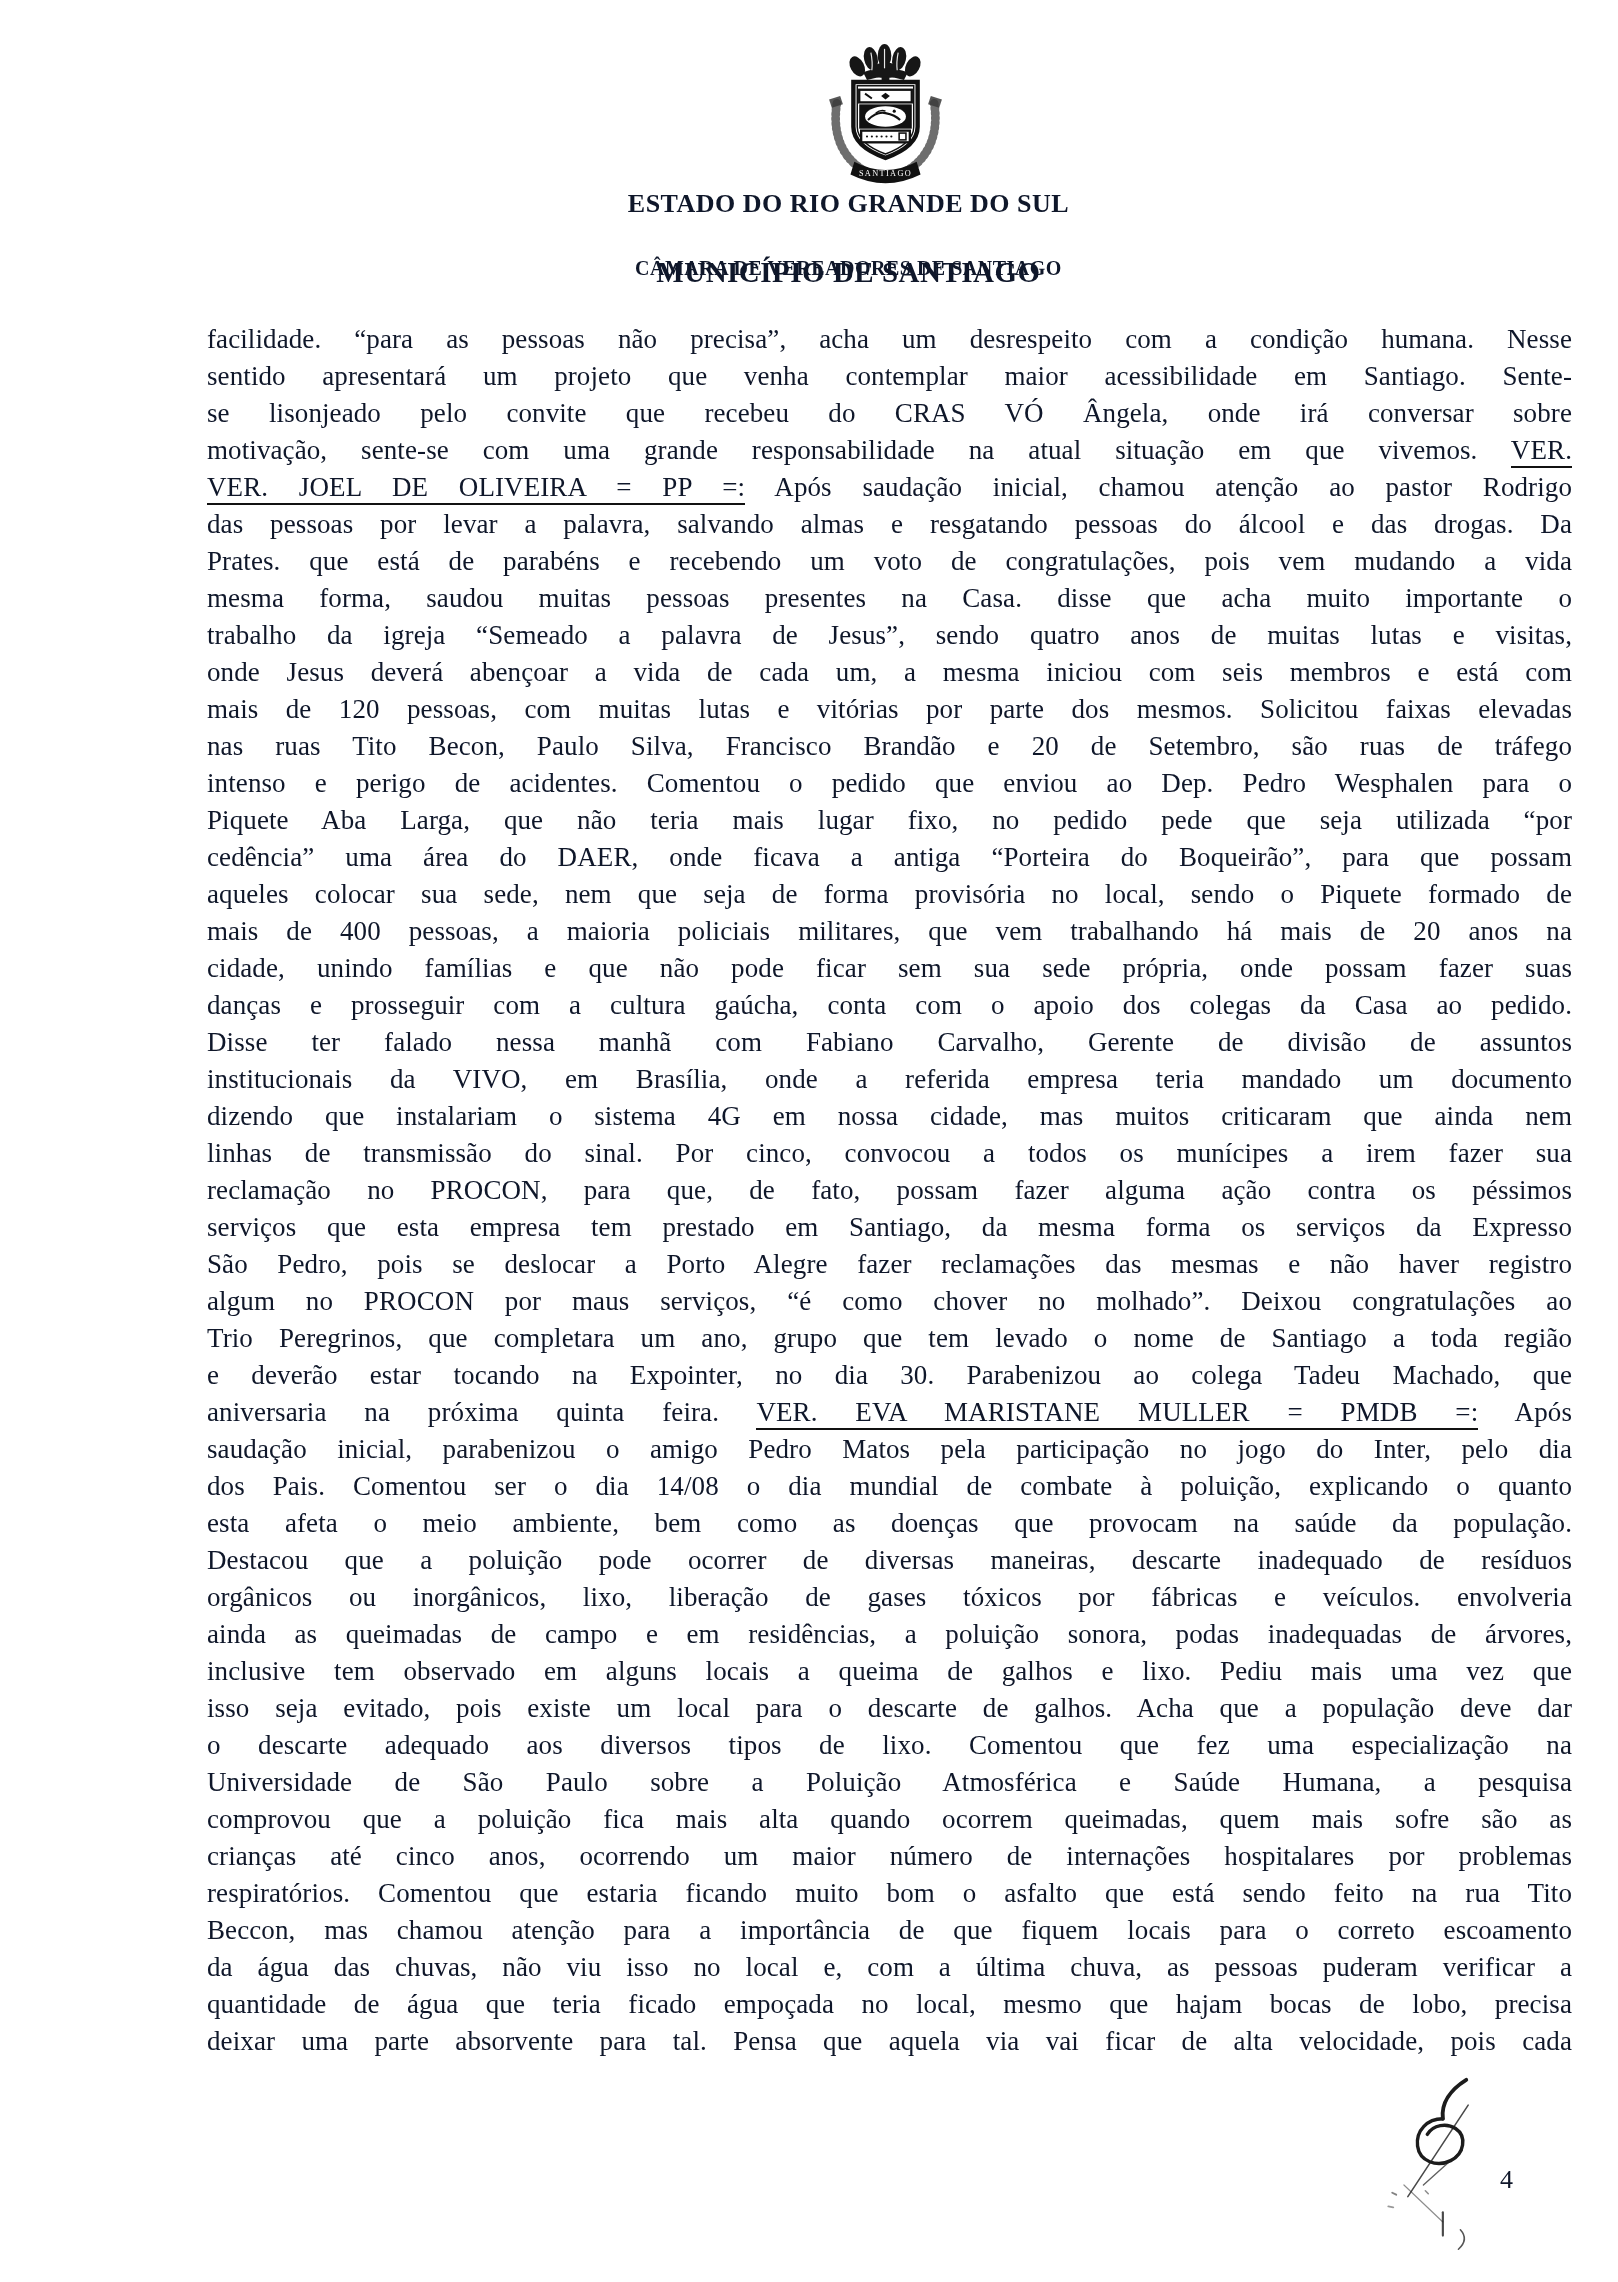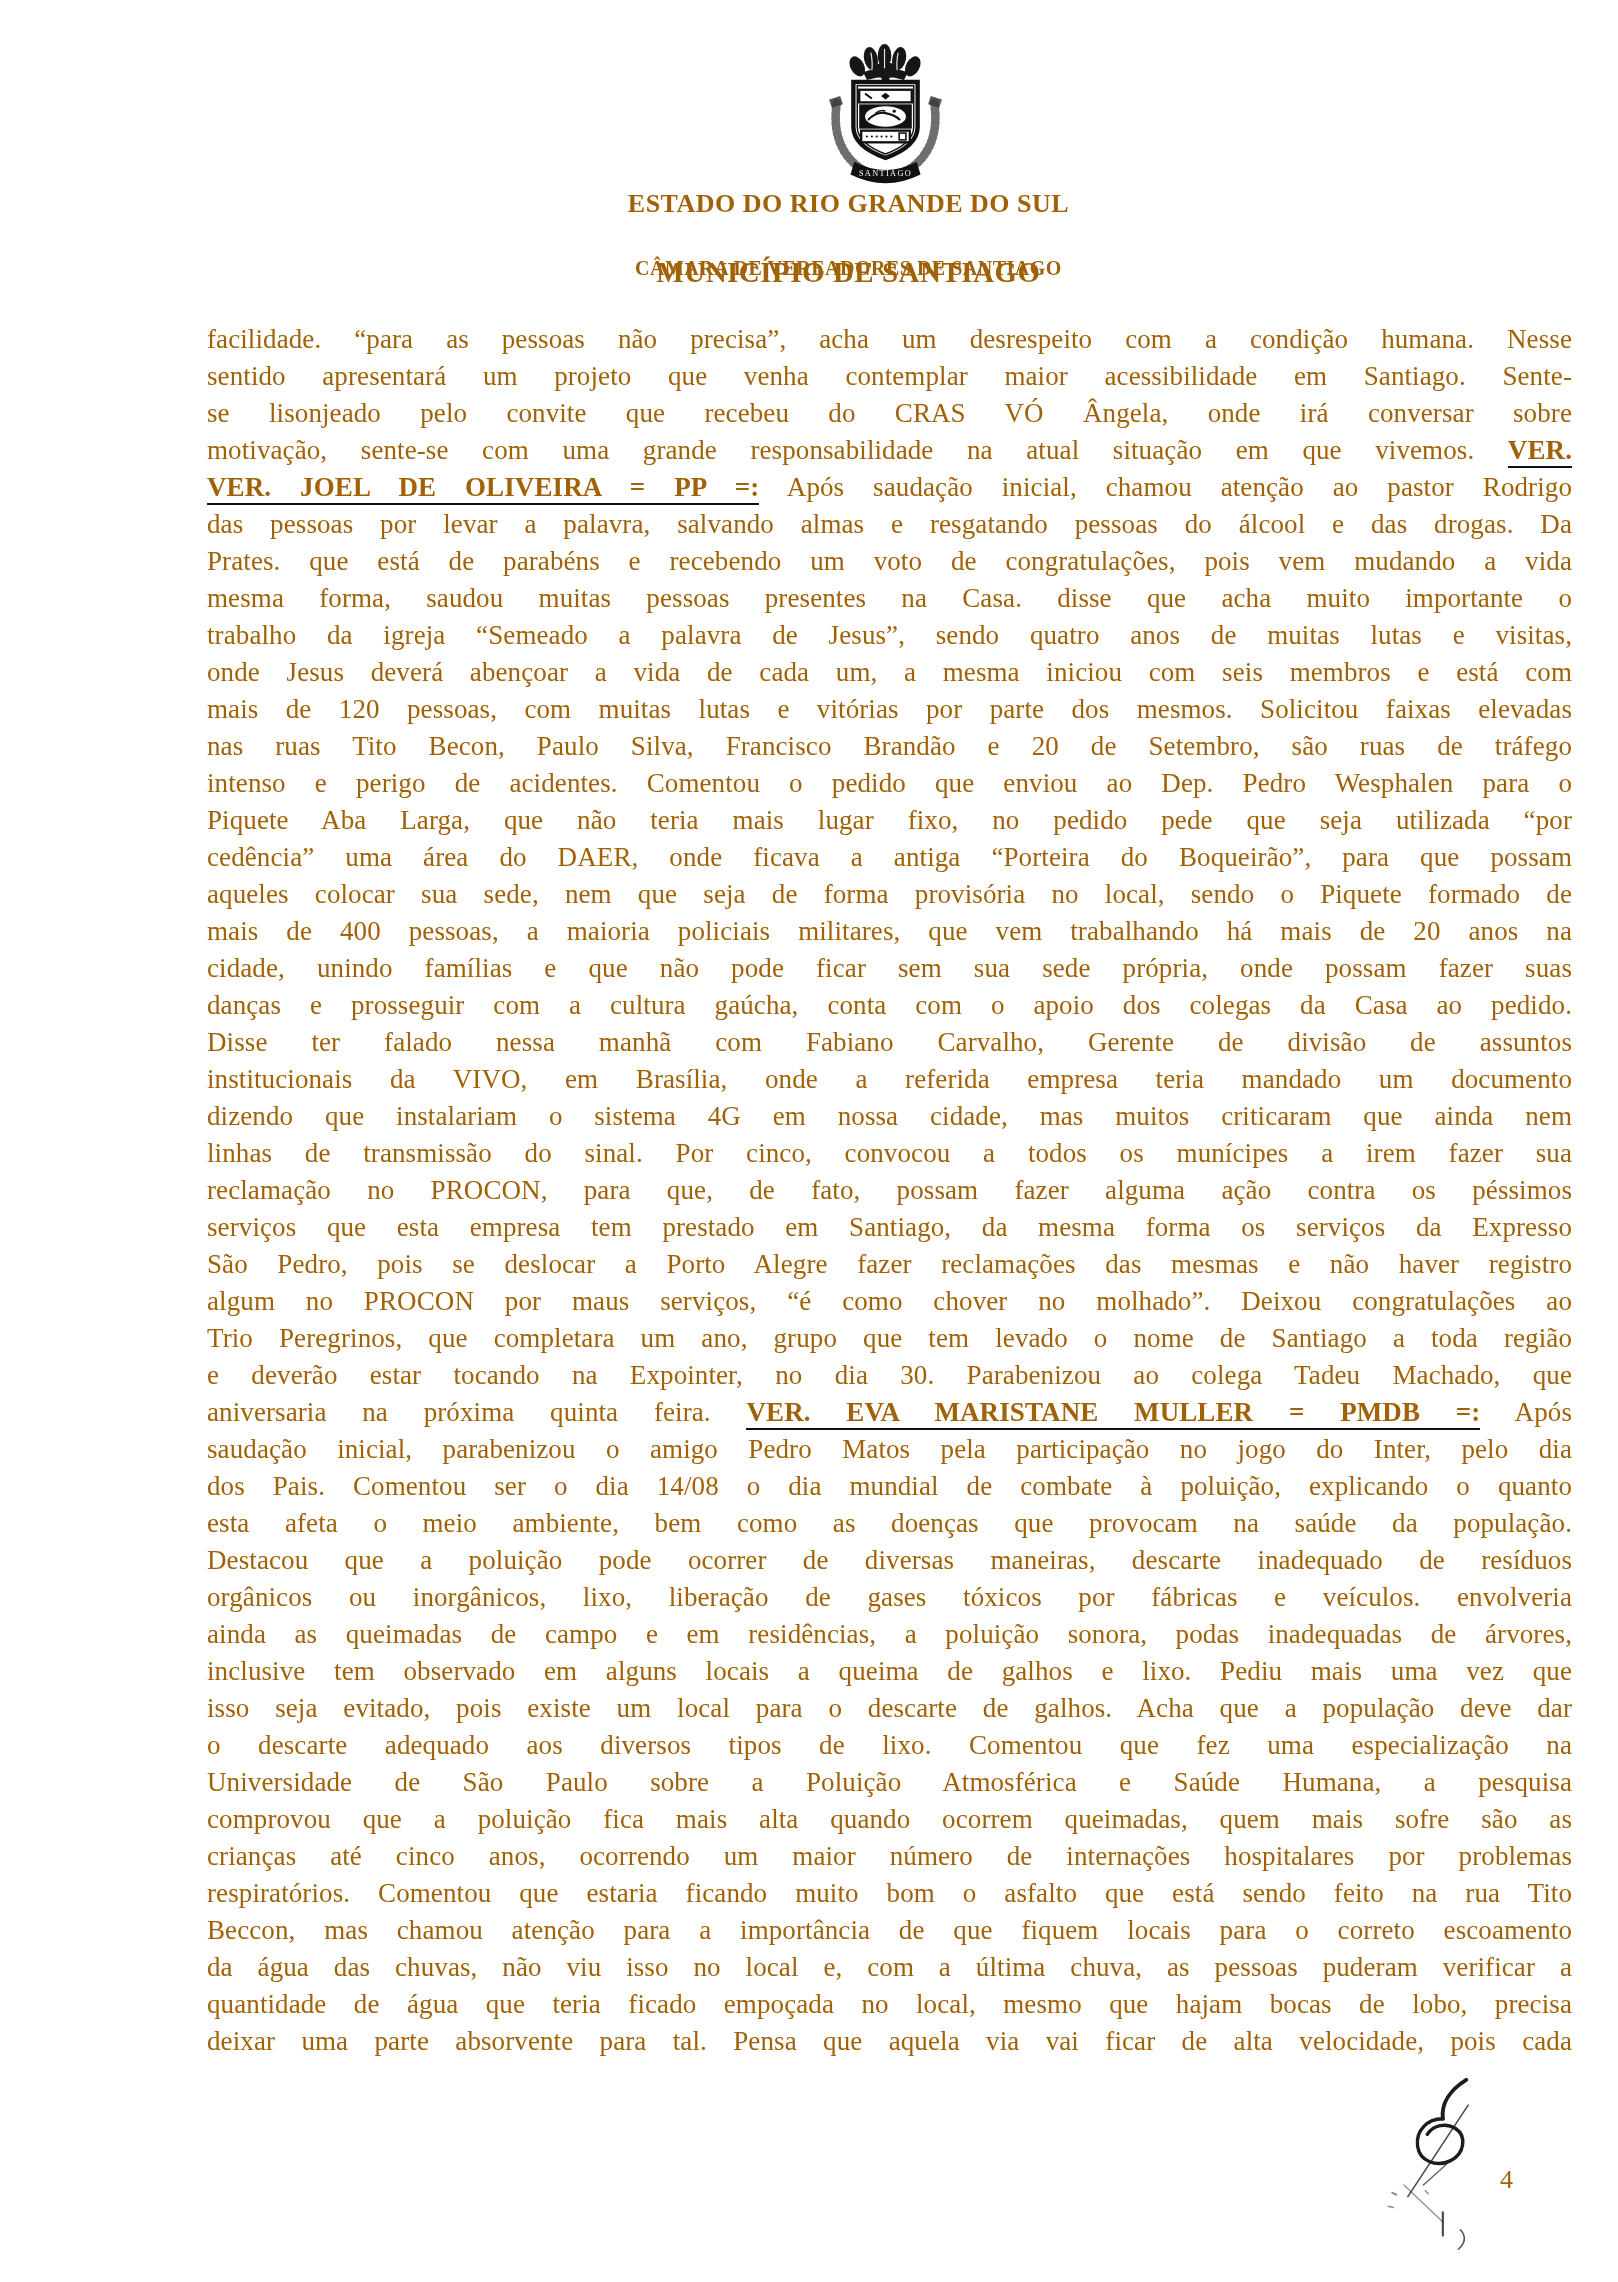--- a/index.html
+++ b/index.html
@@ -3,41 +3,41 @@
 <meta charset="utf-8">
 <style>
   html,body{margin:0;padding:0;background:#e9e9e9;}
   .page{
     position:relative;
     width:1619px;height:2282px;
     background:#ffffff;
     margin:0 auto;
     overflow:hidden;
     font-family:"Liberation Serif","DejaVu Serif",serif;
-    color:#a16207;
+    color:#0f172a;
   }
   
   .crest{position:absolute;left:822px;top:43px;width:127px;height:148px;}
   .hdr{position:absolute;left:166px;top:0;width:1365px;text-align:center;font-weight:bold;letter-spacing:0.5px;}
   .h-state{position:absolute;top:189px;width:100%;font-size:26px;line-height:29px;}
   .h-muni{position:absolute;top:218px;width:100%;font-size:29px;line-height:32px;margin-top:38px;}
   .h-cham{position:absolute;top:252px;width:100%;font-size:20px;line-height:33px;}
   
   .body-text{
     position:absolute;left:207px;top:321px;width:1365px;
     font-size:27px;line-height:37px;letter-spacing:0.1px;
   }
   .line{
     text-align:justify;
     text-align-last:justify;
     height:37px;overflow:hidden;
     white-space:normal;
   }
   .bu{
-    font-weight:bold;
+    font-weight:normal;
     border-bottom:2.9px solid #111;
     padding-bottom:1px;
   }
   
   .page-number{position:absolute;left:1500px;top:2165px;font-size:26px;}
   .signature{position:absolute;left:1365px;top:2068px;width:146px;height:195px;}
 </style>
 </head>
 <body>
 

